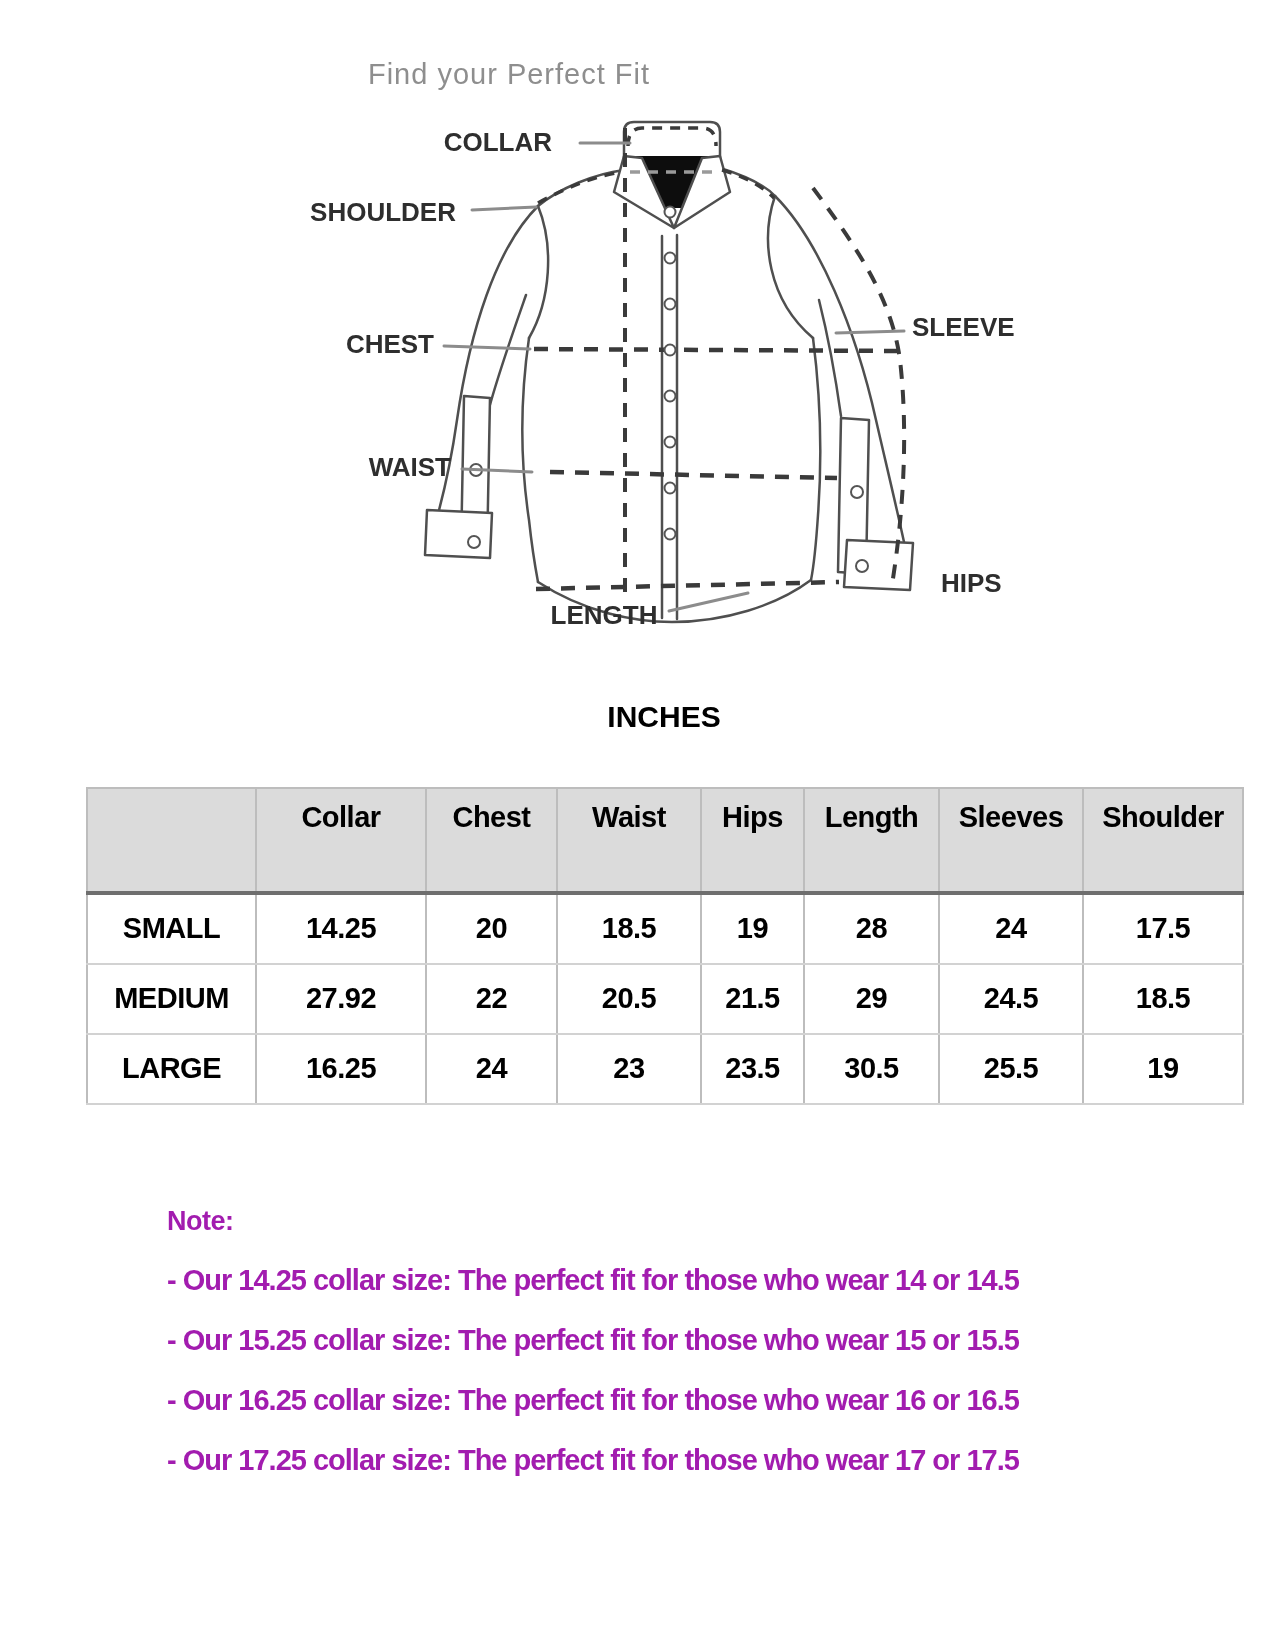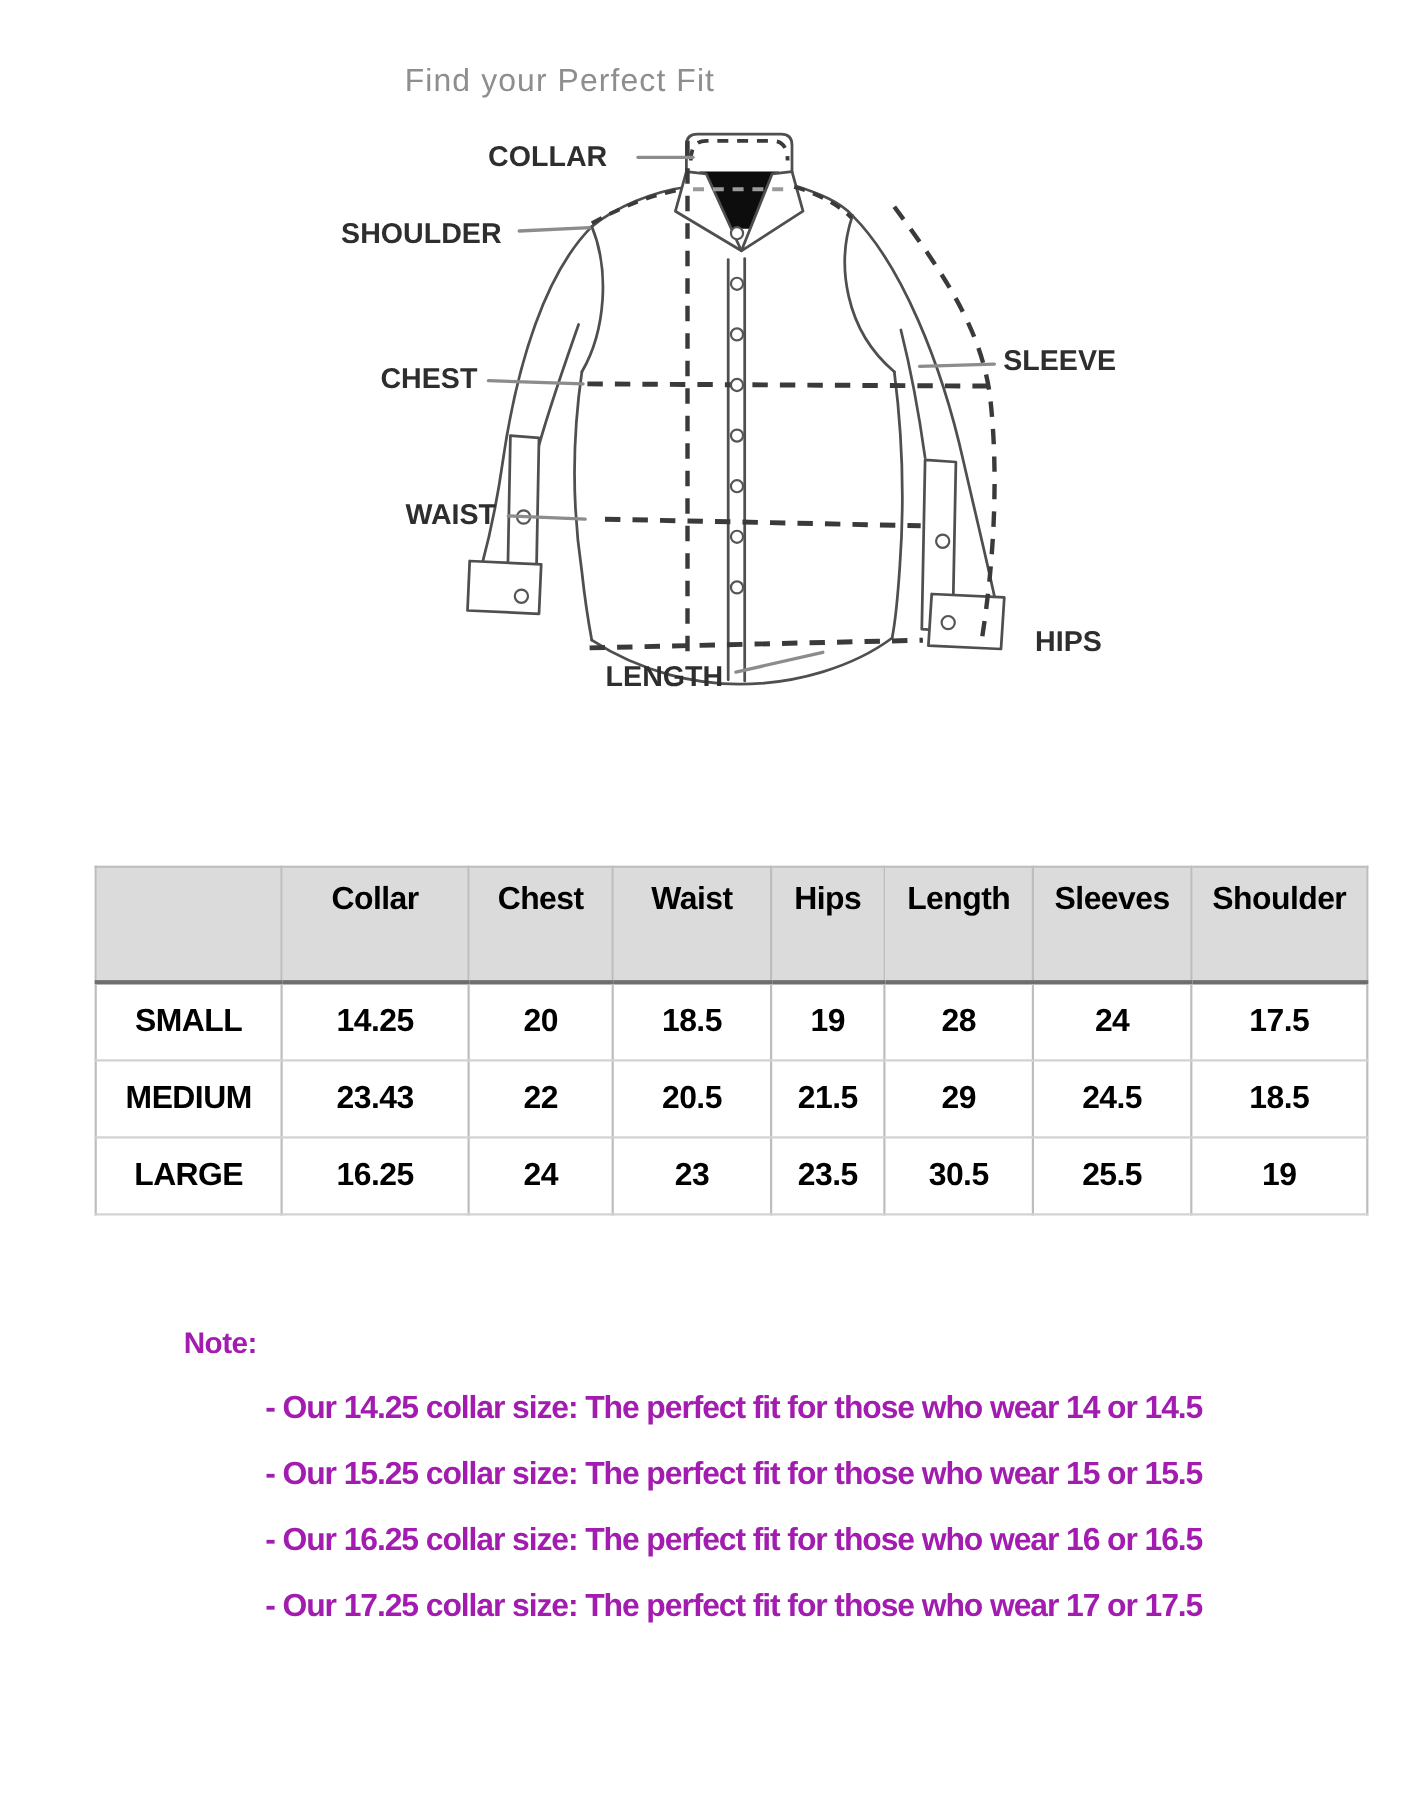--- a/index.html
+++ b/index.html
@@ -23,21 +23,21 @@
               text-align:center;overflow:hidden;}
   .size-table thead th{height:89px;background:#dbdbdb;vertical-align:top;padding-top:12px;
               font-size:29px;border-bottom:4px solid #6e6e6e;letter-spacing:-0.5px;}
   .size-table tbody td{height:65px;font-size:29px;letter-spacing:-0.5px;
               border-color:#d2d2d2;border-left-color:#bdbdbd;border-right-color:#bdbdbd;
               padding-bottom:2px;vertical-align:middle;}
 
   .notes{position:absolute;left:143px;top:1206px;width:1000px;color:#a21caf;}
   .notes .note-heading{margin:0 0 25px 0;font-size:27px;font-weight:bold;letter-spacing:-0.5px;}
   .notes p.note-line{margin:0 0 24px 0;font-size:29px;font-weight:bold;line-height:36px;
-                     letter-spacing:-1px;white-space:nowrap;text-align:center;}
+                     letter-spacing:-1px;white-space:nowrap;}
 </style>
 </head>
 <body>
 
 <div id="canvas">
 
   <div class="page-title">Find your Perfect Fit</div>
 
   <div class="diagram">
     <svg viewBox="270 90 740 560" xmlns="http://www.w3.org/2000/svg">
@@ -118,20 +118,21 @@
       <text class="diag-label" x="528" y="151" text-anchor="end">COLLAR</text>
       <text class="diag-label" x="432" y="221" text-anchor="end">SHOULDER</text>
       <text class="diag-label" x="410" y="353" text-anchor="end">CHEST</text>
       <text class="diag-label" x="888" y="336" text-anchor="start">SLEEVE</text>
       <text class="diag-label" x="427" y="476" text-anchor="end">WAIST</text>
       <text class="diag-label" x="917" y="592" text-anchor="start">HIPS</text>
       <text class="diag-label" x="580" y="624" text-anchor="middle">LENGTH</text>
     </svg>
   </div>
 
+  <div class="inches-heading">INCHES</div>
 
   <table class="size-table">
     <colgroup>
       <col style="width:169px">
         <col style="width:170px">
         <col style="width:131px">
         <col style="width:144px">
       <col style="width:103px">
         <col style="width:135px">
         <col style="width:144px">
@@ -155,21 +156,21 @@
         <td>14.25</td>
         <td>20</td>
         <td>18.5</td>
         <td>19</td>
         <td>28</td>
         <td>24</td>
         <td>17.5</td>
       </tr>
       <tr>
         <td>MEDIUM</td>
-        <td>23.43</td>
+        <td>27.92</td>
         <td>22</td>
         <td>20.5</td>
         <td>21.5</td>
         <td>29</td>
         <td>24.5</td>
         <td>18.5</td>
       </tr>
       <tr>
         <td>LARGE</td>
         <td>16.25</td>

